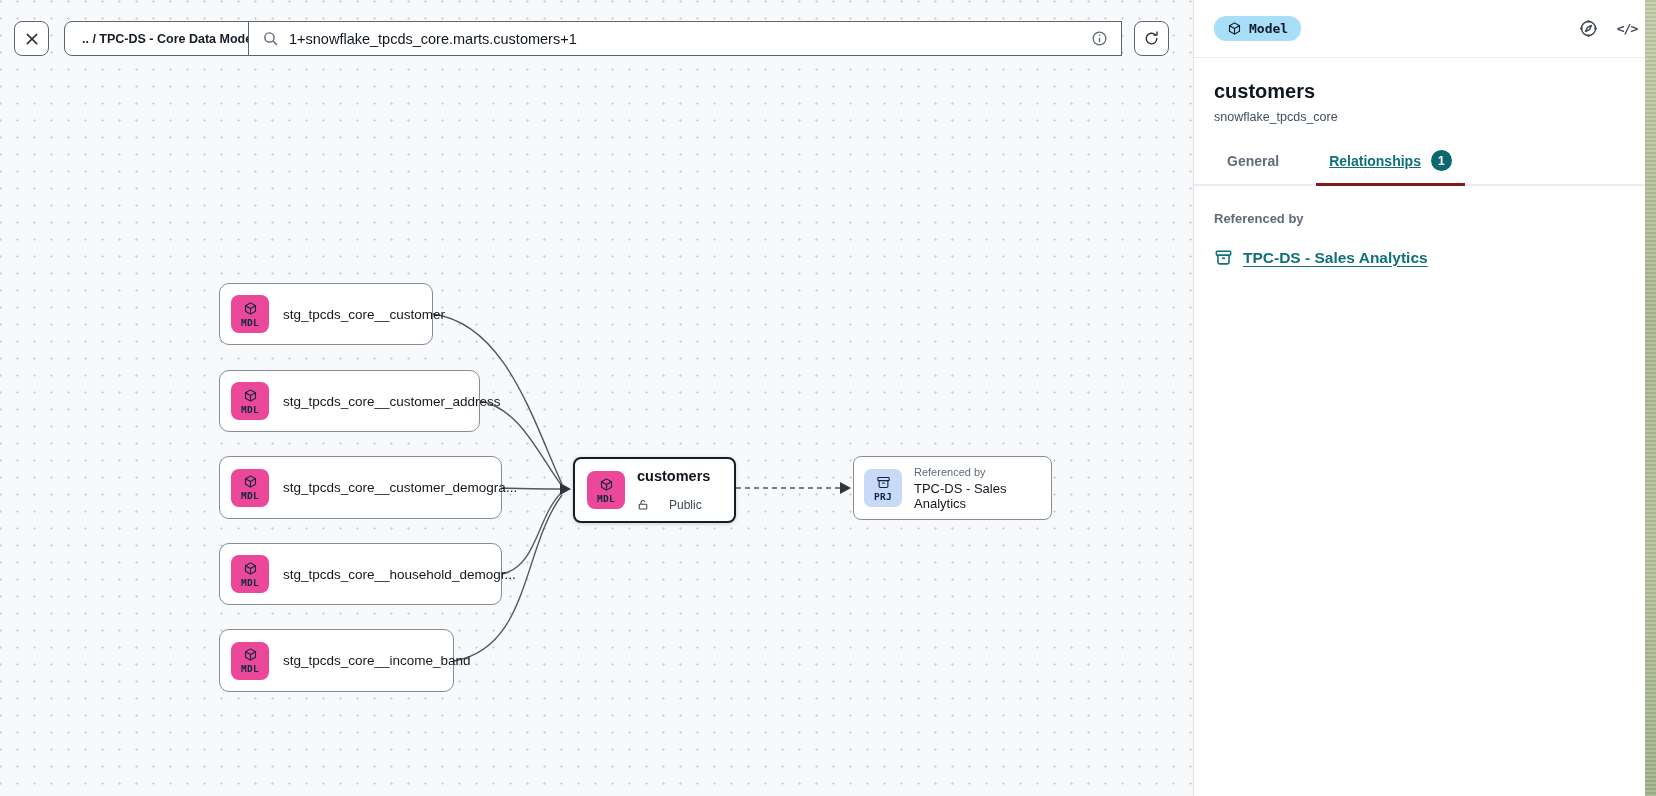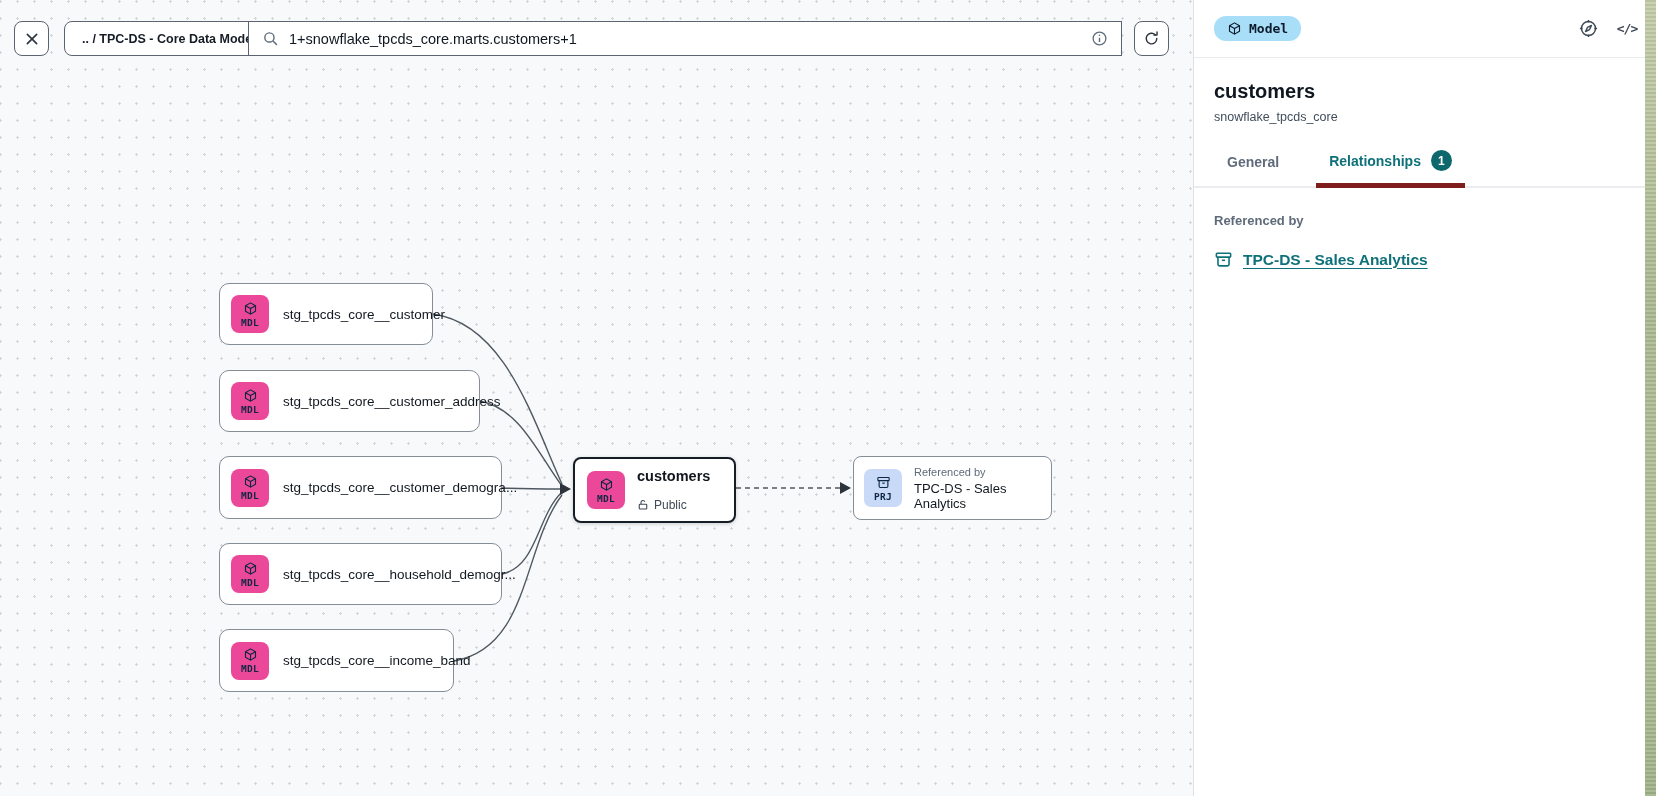--- a/index.html
+++ b/index.html
@@ -54,21 +54,21 @@
   .n2 { left:219px; top:370px; width:261px; height:62px; }
   .n3 { left:219px; top:456px; width:283px; height:63px; }
   .n4 { left:219px; top:543px; width:283px; height:62px; }
   .n5 { left:219px; top:629px; width:235px; height:63px; }
   .node--selected {
     left:573px; top:457px; width:163px; height:66px;
     border:2px solid #151d27; border-radius:8px; box-shadow:0 1px 4px rgba(0,0,0,.18);
     padding-left:12px; gap:12px;
   }
   .node--selected .t { font-size:14.5px; font-weight:600; color:#10161d; }
-  .vis { display:flex; align-items:center; gap:5px; margin-top:14px; font-size:12px; color:#3e4956; }
+  .vis { display:flex; align-items:center; gap:20px; margin-top:14px; font-size:12px; color:#3e4956; }
   .node--project { left:853px; top:456px; width:199px; height:64px; border-radius:8px; gap:12px; padding-left:10px; }
   .node--project .kicker { font-size:11px; color:#5f6b7a; margin-bottom:3px; }
   .node--project .t2 { font-size:13px; color:#12181f; }
 
   
   .panel {
     position:absolute; left:1193px; top:0; width:544px; height:796px;
     background:#fff; border-left:1px solid #dde1e6;
   }
   .panel-header {
@@ -87,21 +87,21 @@
   .panel-body { padding:0 20px; }
   .p-title { font-size:20px; font-weight:700; color:#0f1720; margin-top:22px; }
   .p-sub { font-size:12.5px; color:#414d5c; margin-top:7px; }
 
   .tabs { display:flex; align-items:stretch; margin-top:26px; border-bottom:2px solid #eaecef; padding:0 20px; }
   .tab {
     display:flex; align-items:center; gap:10px; padding:0 13px 12px; margin-bottom:-2px;
     font-size:14px; font-weight:600; color:#5f6b7a; cursor:pointer; border-bottom:2px solid transparent;
   }
   .tab + .tab { margin-left:24px; }
-  .tab--active { color:#0e7179; font-weight:700; border-bottom:5px solid #7f1d1d; }
+  .tab--active { color:#0e7179; font-weight:700; border-bottom:3px solid #7f1d1d;text-decoration:underline; }
   .count-badge {
     background:#0d686e; color:#fff; width:21px; height:21px; border-radius:50%;
     display:flex; align-items:center; justify-content:center; font-size:12px; font-weight:700;
   }
 
   .section-label { font-size:13px; font-weight:700; color:#5f6b7a; margin-top:25px; }
   .ref-row { display:flex; align-items:center; gap:10px; margin-top:22px; color:#0e7179; }
   .ref-row a { color:#0e7179; font-size:15.5px; font-weight:700; text-decoration:underline; text-underline-offset:3px; }
 
   

